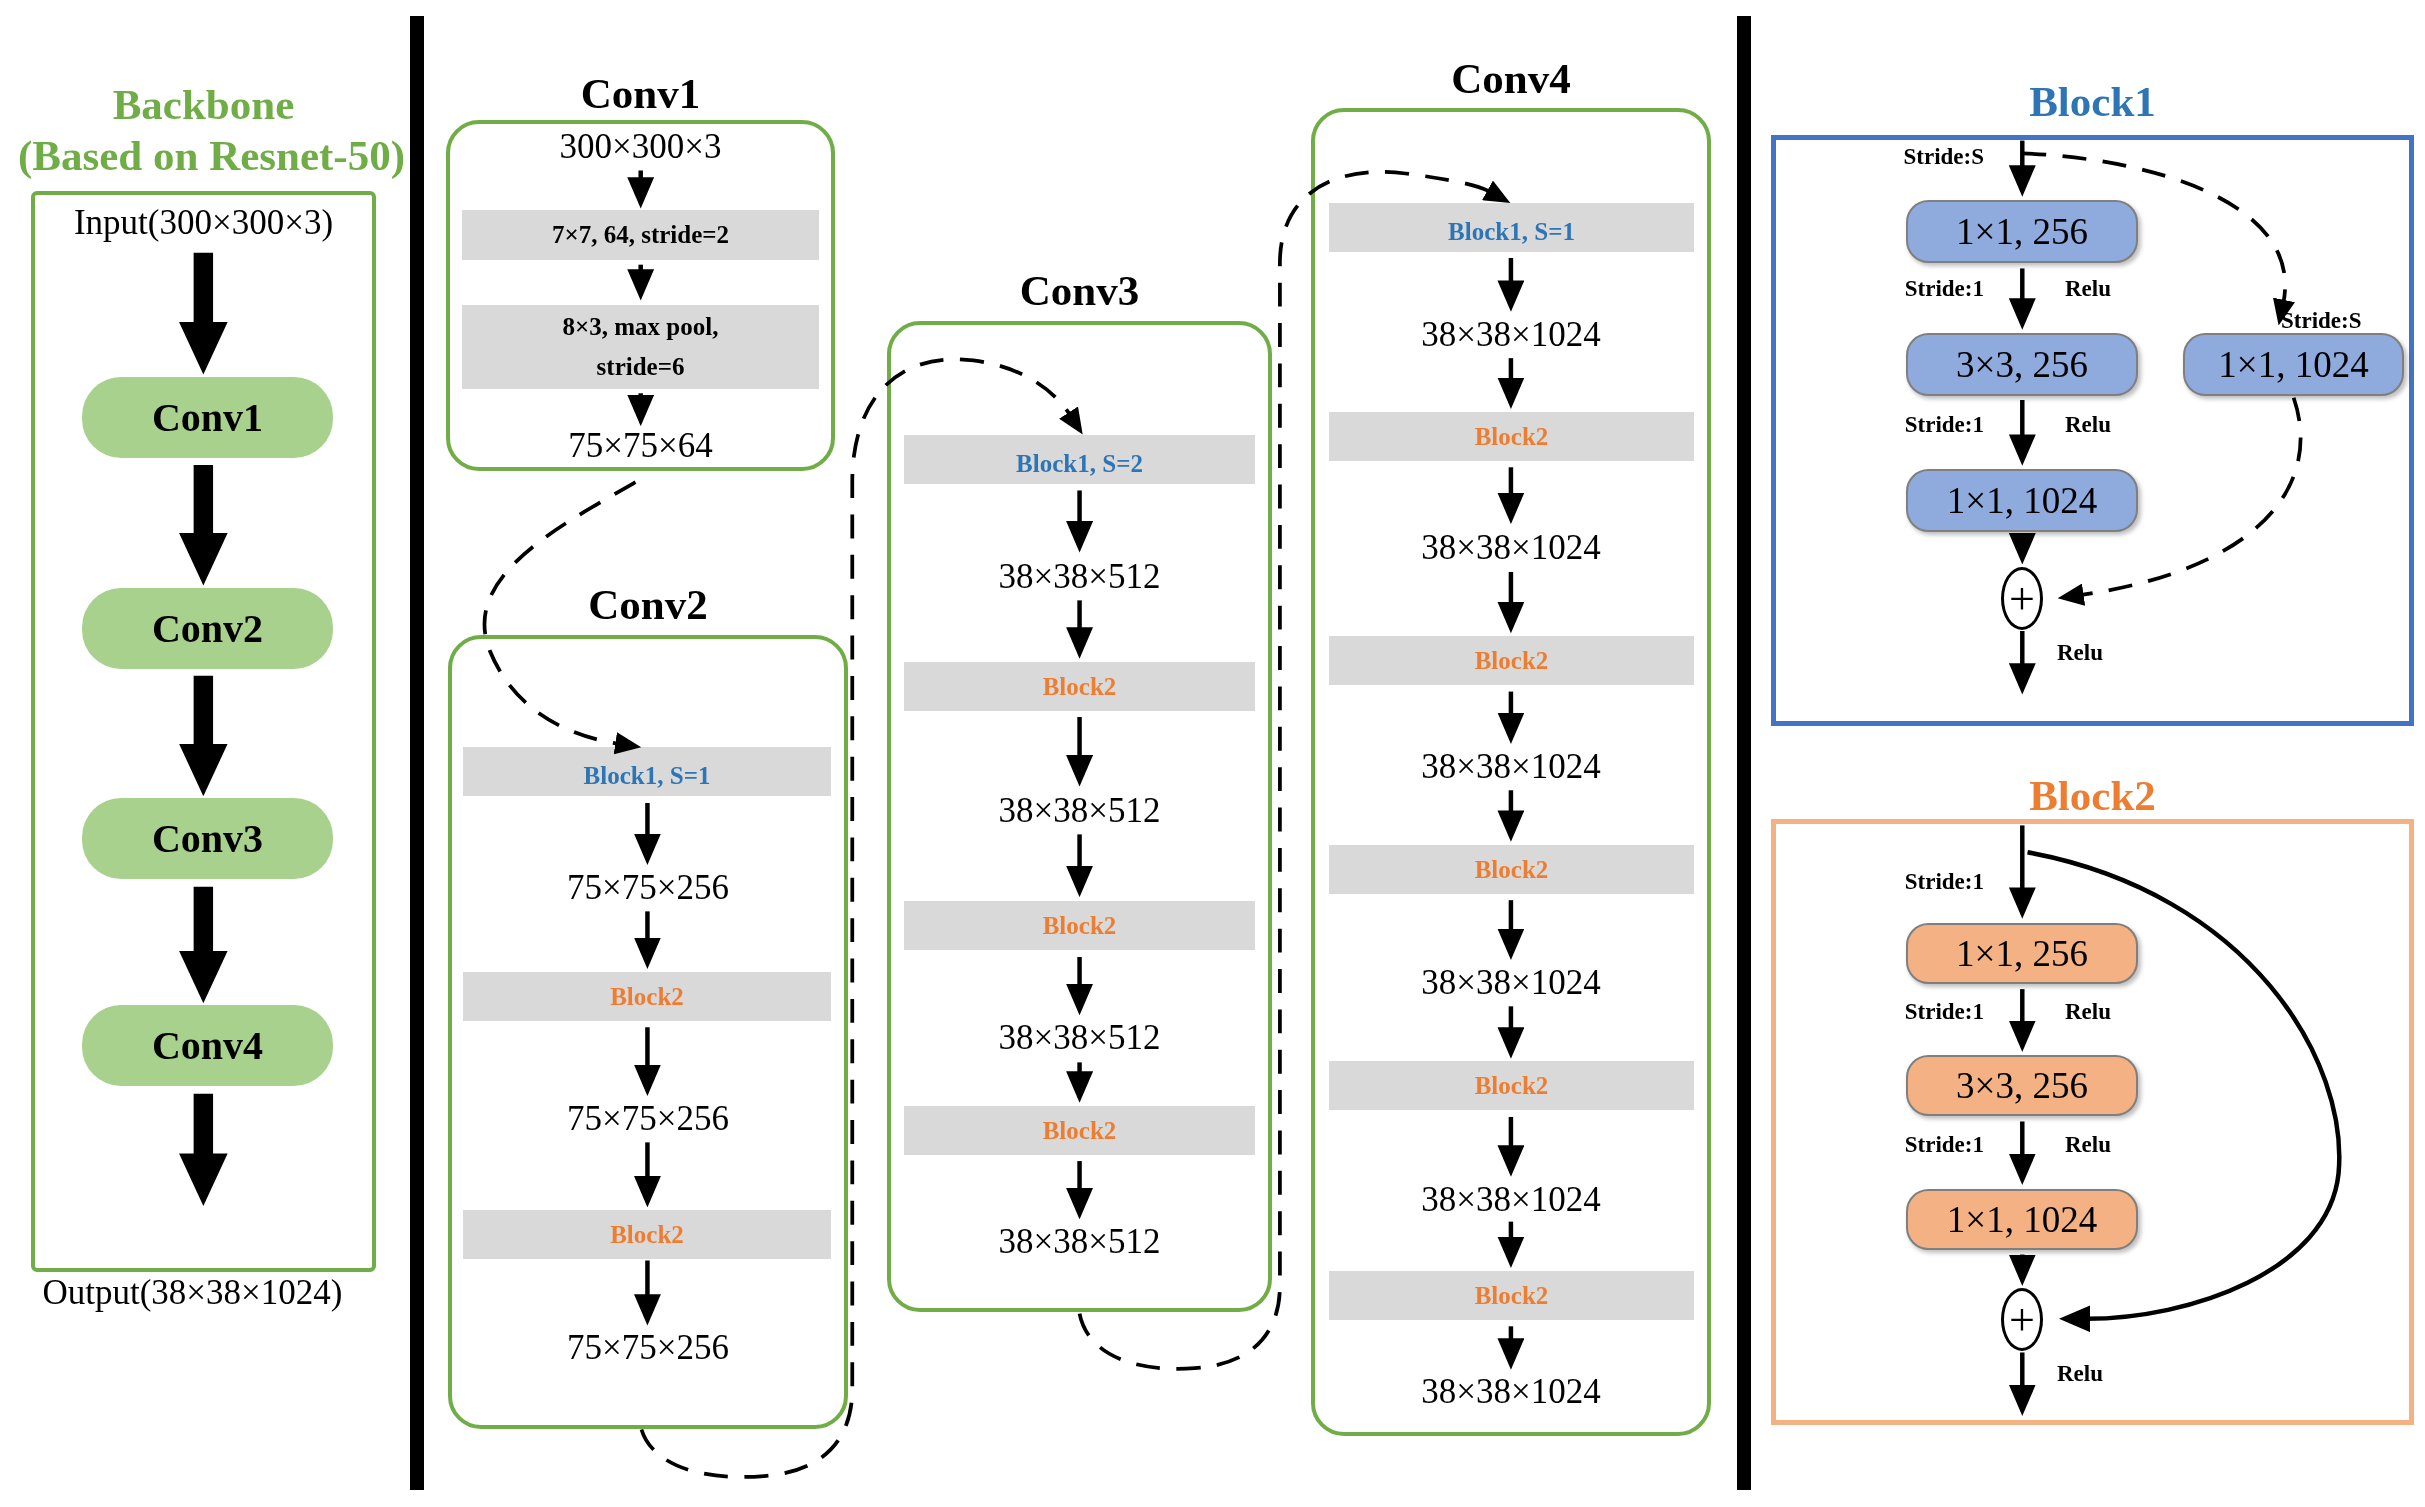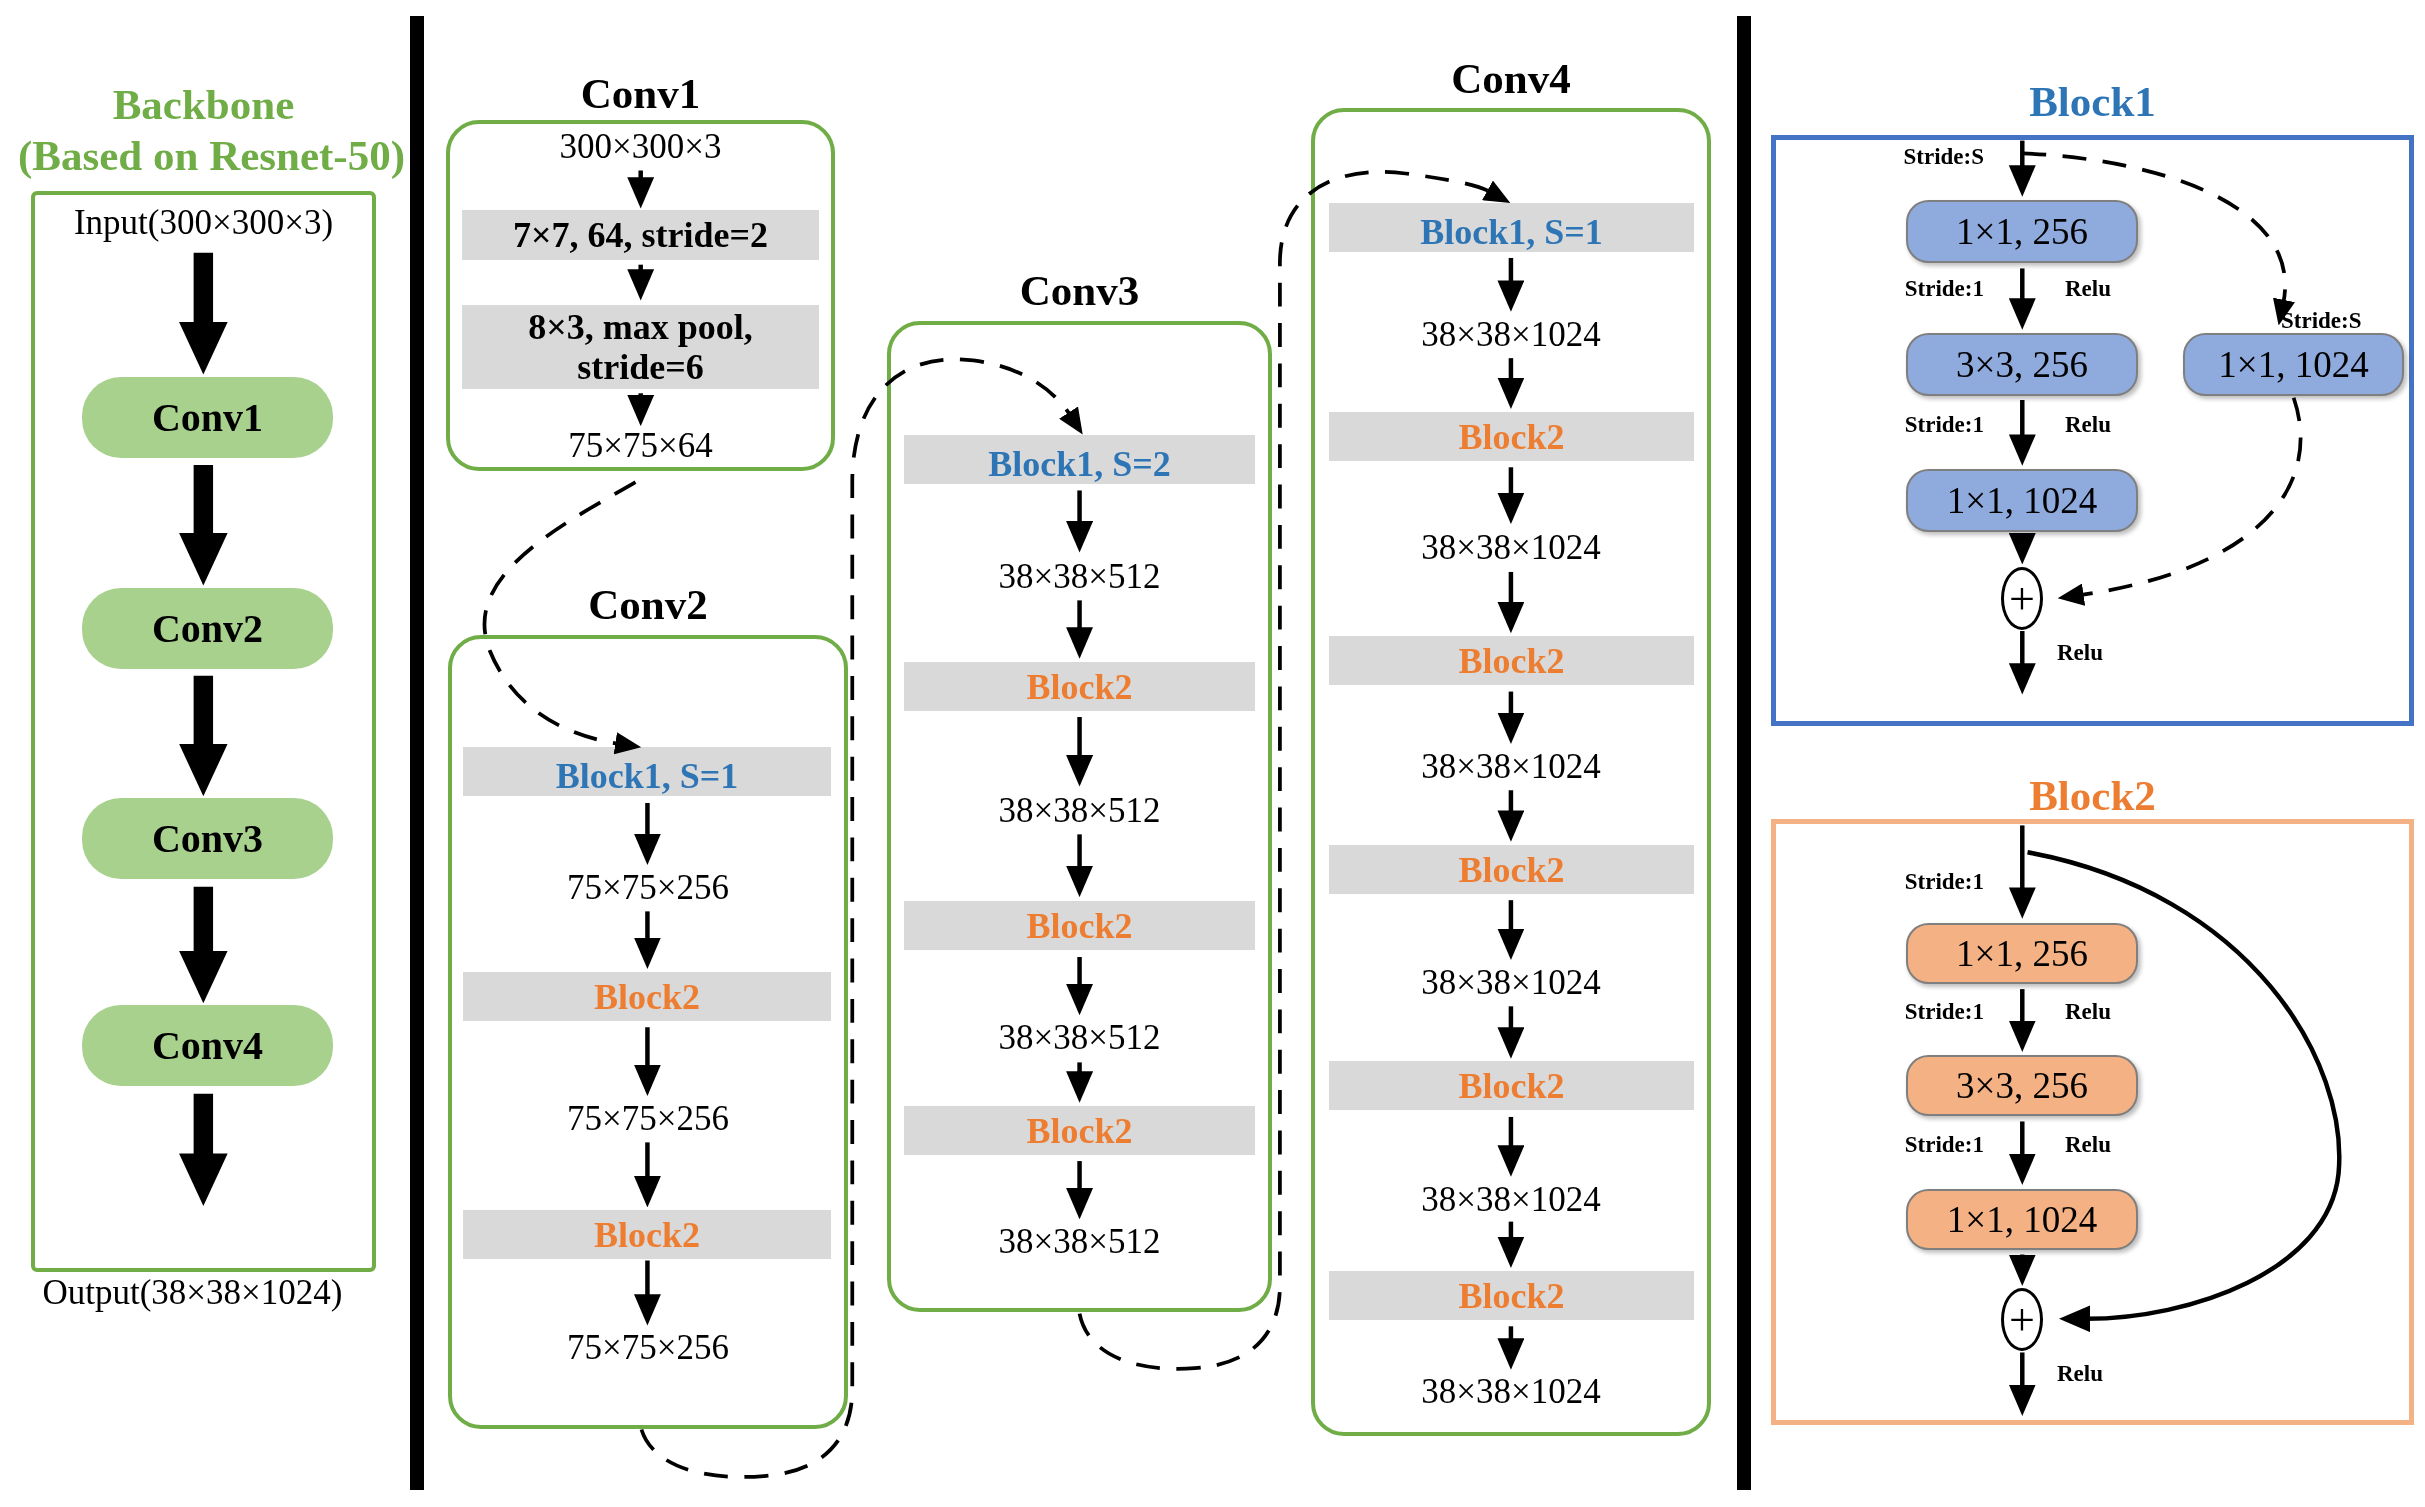--- a/index.html
+++ b/index.html
@@ -10,21 +10,21 @@
   .panel-green{border:4.5px solid #70AD47;border-radius:33px;background:#fff;}
   .panel-blue{border:5.2px solid #4472C4;background:#fff;}
   .panel-orange{border:5.2px solid #F4B183;background:#fff;}
   .gtitle{color:#70AD47;font-weight:bold;font-size:43px;line-height:48px;text-align:center;white-space:nowrap;}
   .ptitle{font-weight:bold;font-size:43px;text-align:center;white-space:nowrap;}
   .io{font-size:35px;text-align:center;white-space:nowrap;}
   .gbox{background:#A9D18E;border-radius:39px;display:flex;align-items:center;justify-content:center;
         font-weight:bold;font-size:40px;}
   .dim{font-size:35px;line-height:39px;text-align:center;white-space:nowrap;}
   .strip{background:#D9D9D9;display:flex;flex-direction:column;align-items:center;justify-content:center;
-         font-weight:bold;font-size:36px;line-height:40px;white-space:nowrap;}
+         font-weight:bold;font-size:25px;line-height:40px;white-space:nowrap;}
   .nodebox{border:2.2px solid #7F7F7F;border-radius:22.4px;display:flex;align-items:center;justify-content:center;
            font-weight:normal;font-size:37px;white-space:nowrap;box-shadow:2.2px 3px 4.5px rgba(0,0,0,0.25);}
   .bluebox{background:#8FAADC;}
   .orangebox{background:#F4B183;}
   .lab{font-weight:bold;font-size:23px;white-space:nowrap;}
   .lab-r{text-align:right;}
   .plus{border:3px solid #000;border-radius:50%;background:#fff;display:flex;align-items:center;justify-content:center;
         font-size:46px;font-weight:400;line-height:1;}
   .t-blue{color:#2E75B6;margin-top:8px;}
   .t-orange{color:#ED7D31;}

